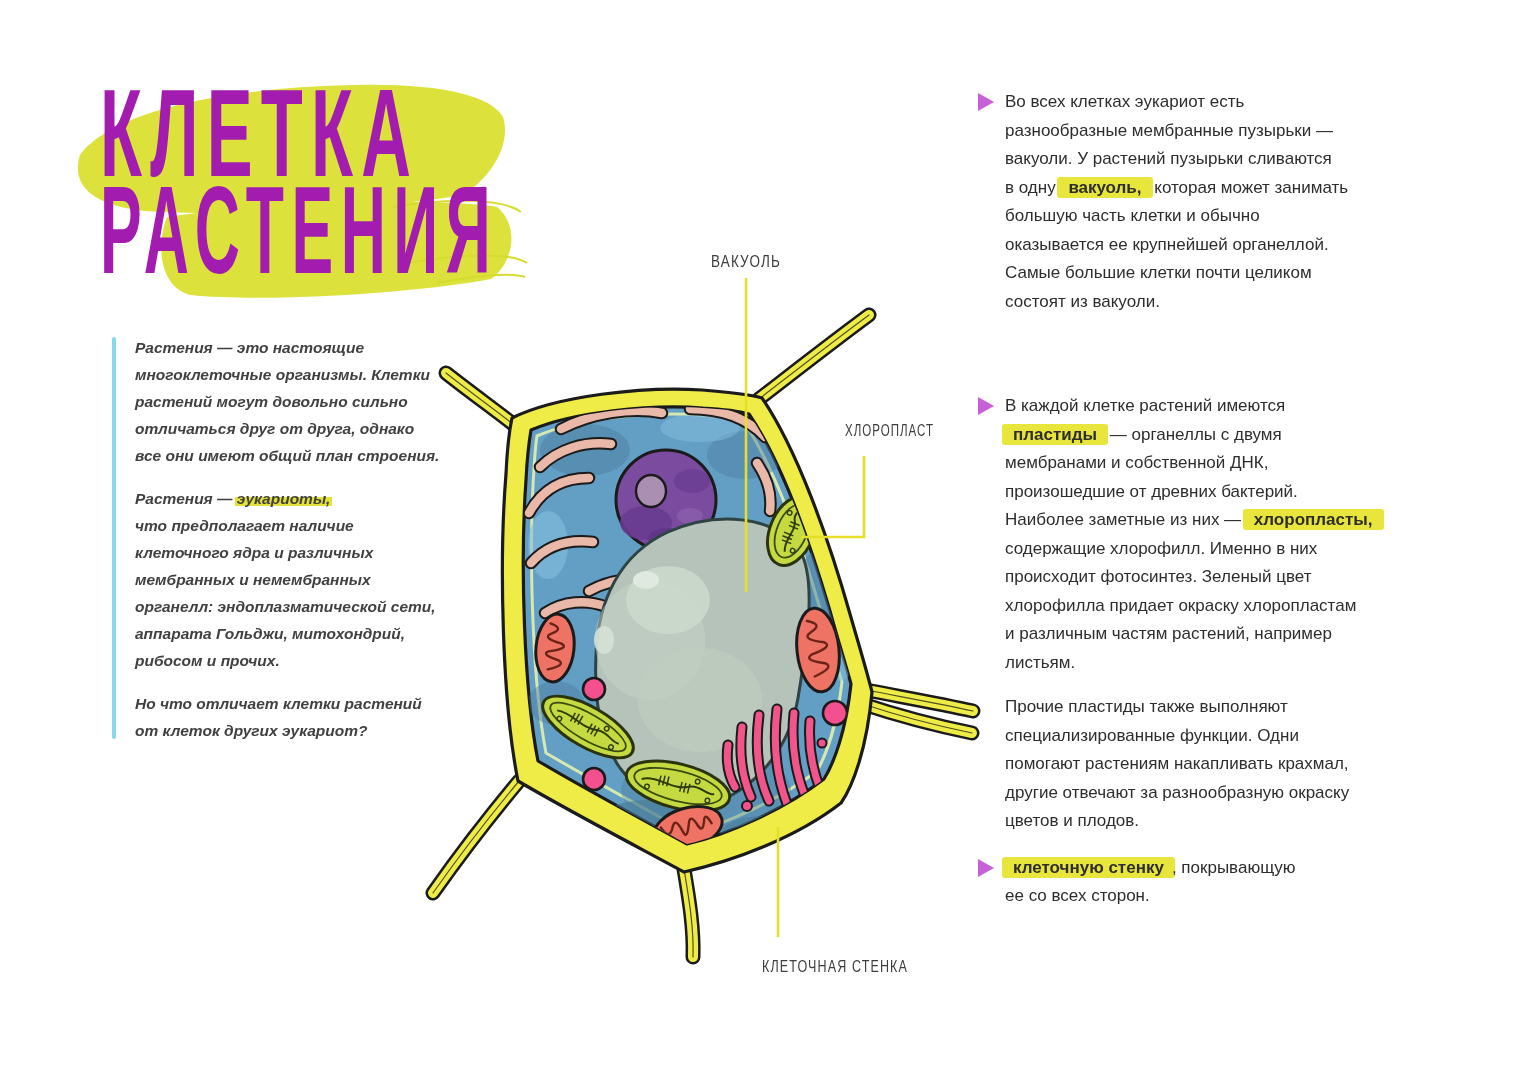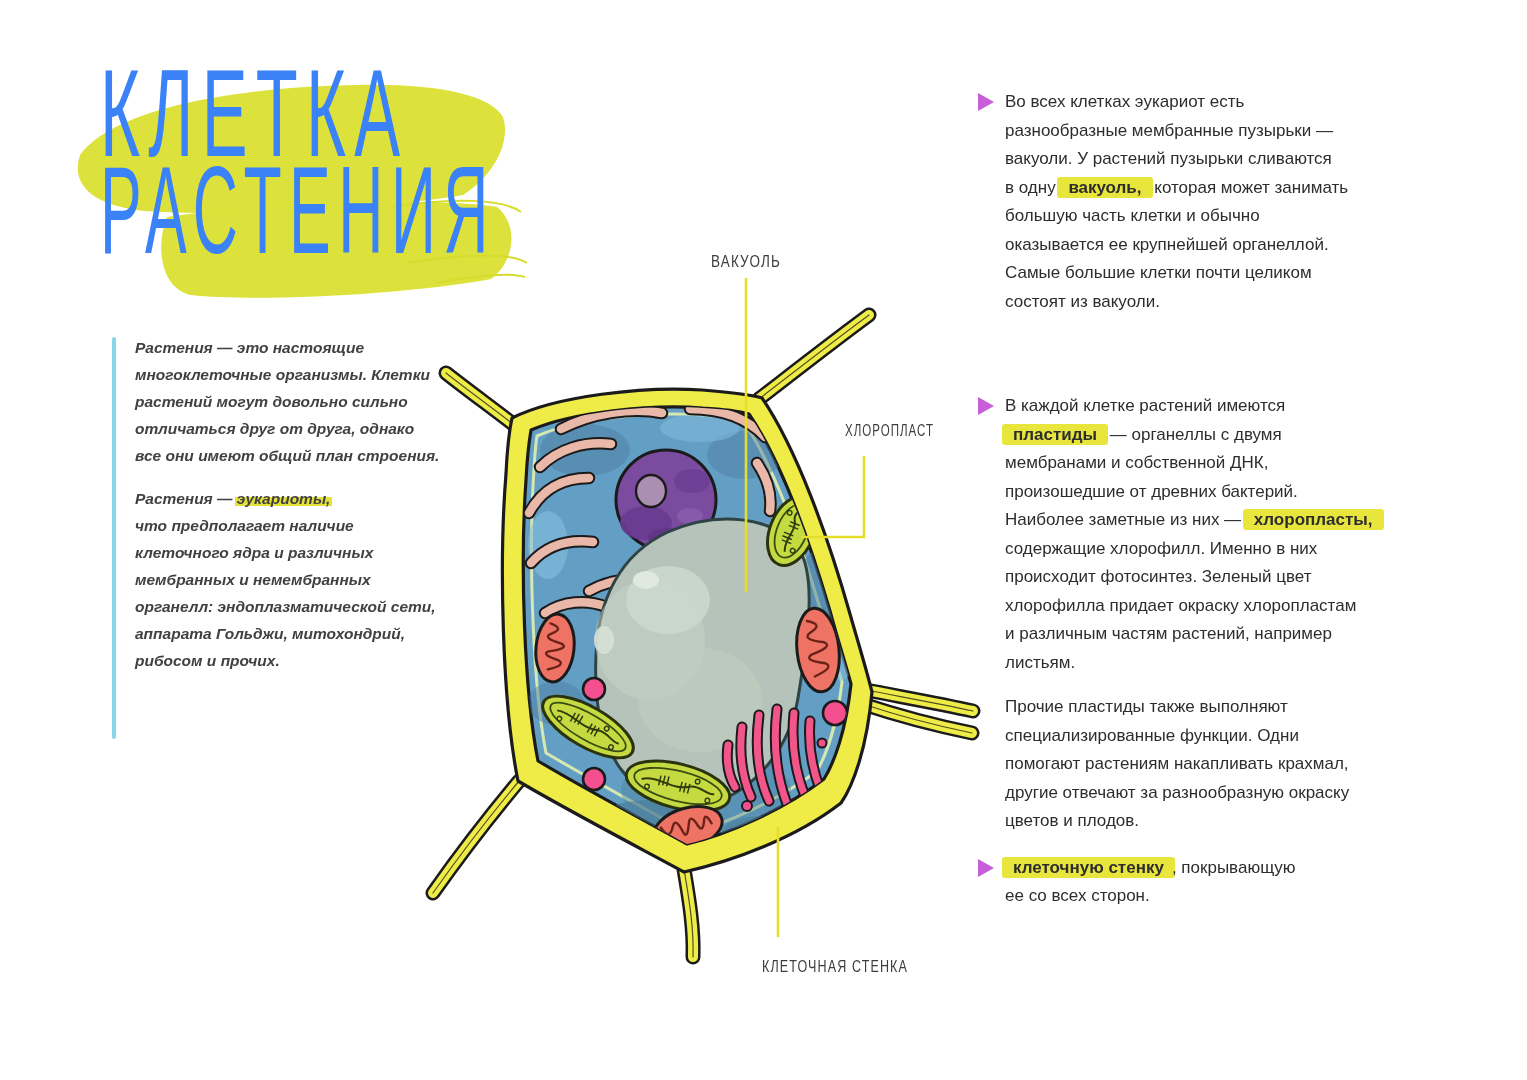--- a/index.html
+++ b/index.html
@@ -2,21 +2,21 @@
 <html><head>
 <meta charset="utf-8">
 <style>
   html,body{margin:0;padding:0;}
   body{
     width:1527px;height:1080px;position:relative;overflow:hidden;
     background:#ffffff;font-family:"Liberation Sans",sans-serif;
   }
   
   .title-deco{position:absolute;left:55px;top:55px;width:480px;height:260px;}
-  .title{position:absolute;left:100px;top:64px;color:#3b82f6;font-weight:400;}
+  .title{position:absolute;left:100px;top:84px;color:#a21caf;font-weight:700;}
   .title .tline{display:block;font-size:125px;line-height:97px;letter-spacing:.12em;
     transform-origin:0 0;white-space:nowrap;}
   .t1{transform:scaleX(.55);}
   .t2{transform:scaleX(.50);}
   
   .left-rule{position:absolute;left:112px;top:337px;width:4px;height:402px;background:#87d8ea;border-radius:2px;}
   .left-col{position:absolute;left:135px;top:330px;width:330px;color:#414141;
     font-style:italic;font-weight:700;font-size:15.5px;line-height:27px;padding-top:4px;}
   .left-col p{margin:0 0 16px 0;white-space:pre-line;}
   
@@ -59,20 +59,22 @@
 растений могут довольно сильно
 отличаться друг от друга, однако
 все они имеют общий план строения.</p>
   <p><span>Растения — </span><span class="hlu">эукариоты,</span><span>
 что предполагает наличие
 клеточного ядра и различных
 мембранных и немембранных
 органелл: эндоплазматической сети,
 аппарата Гольджи, митохондрий,
 рибосом и прочих.</span></p>
+  <p>Но что отличает клетки растений
+от клеток других эукариот?</p>
 </div>
 
 <svg class="cell-svg" viewBox="400 240 660 820">
   <defs>
     <clipPath id="cytoclip">
       <path d="M 531,430 C 573,412 650,404 703,408 C 722,409 739,411 749,414 C 780,459 808,536 830,611 C 837,637 845,662 851,684 C 846,731 834,763 824,779 C 785,809 727,835 687,844 C 645,821 585,789 538,761 C 524,690 520,564 526,480 C 527,460 529,442 531,430 Z"></path>
     </clipPath>
   </defs>
 
   <g fill="none" stroke-linecap="round">

